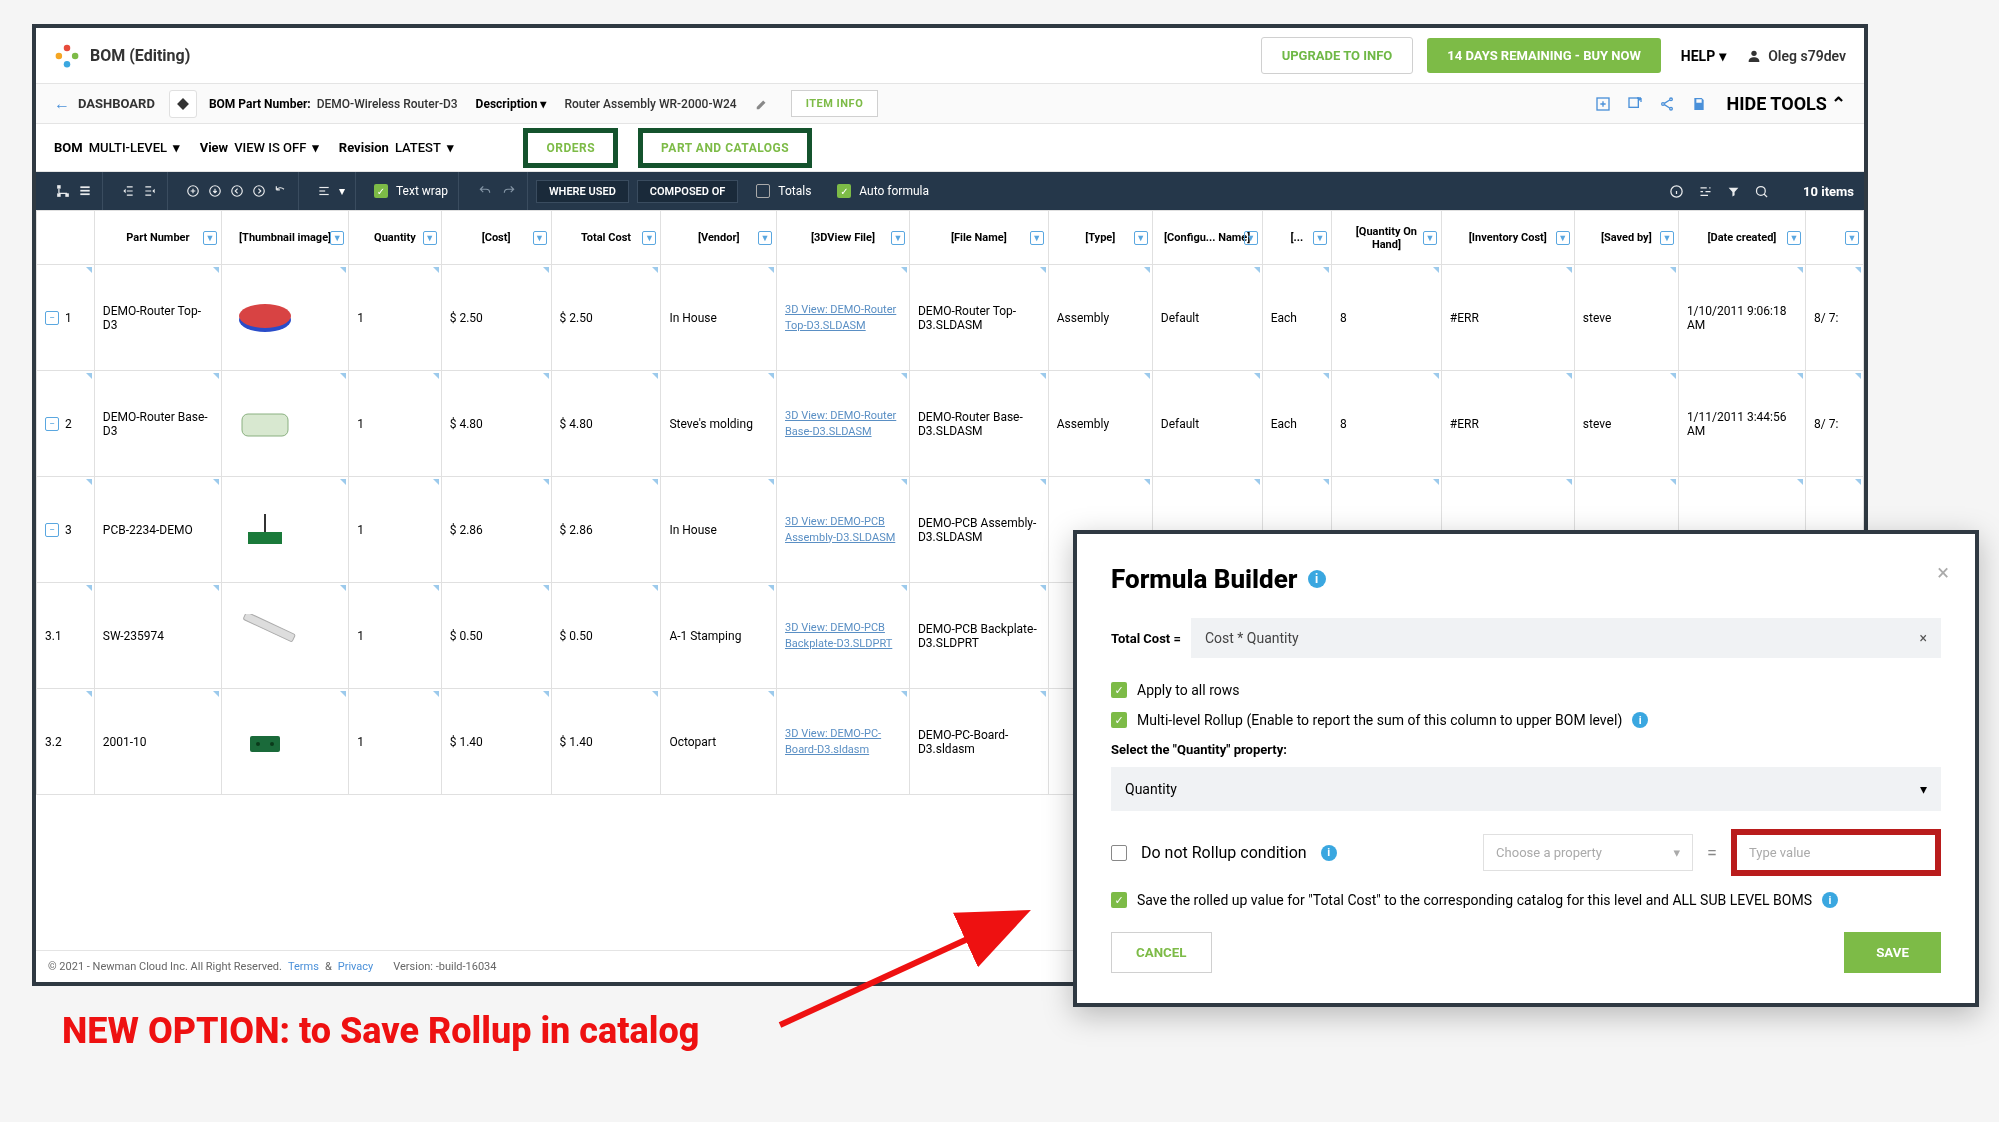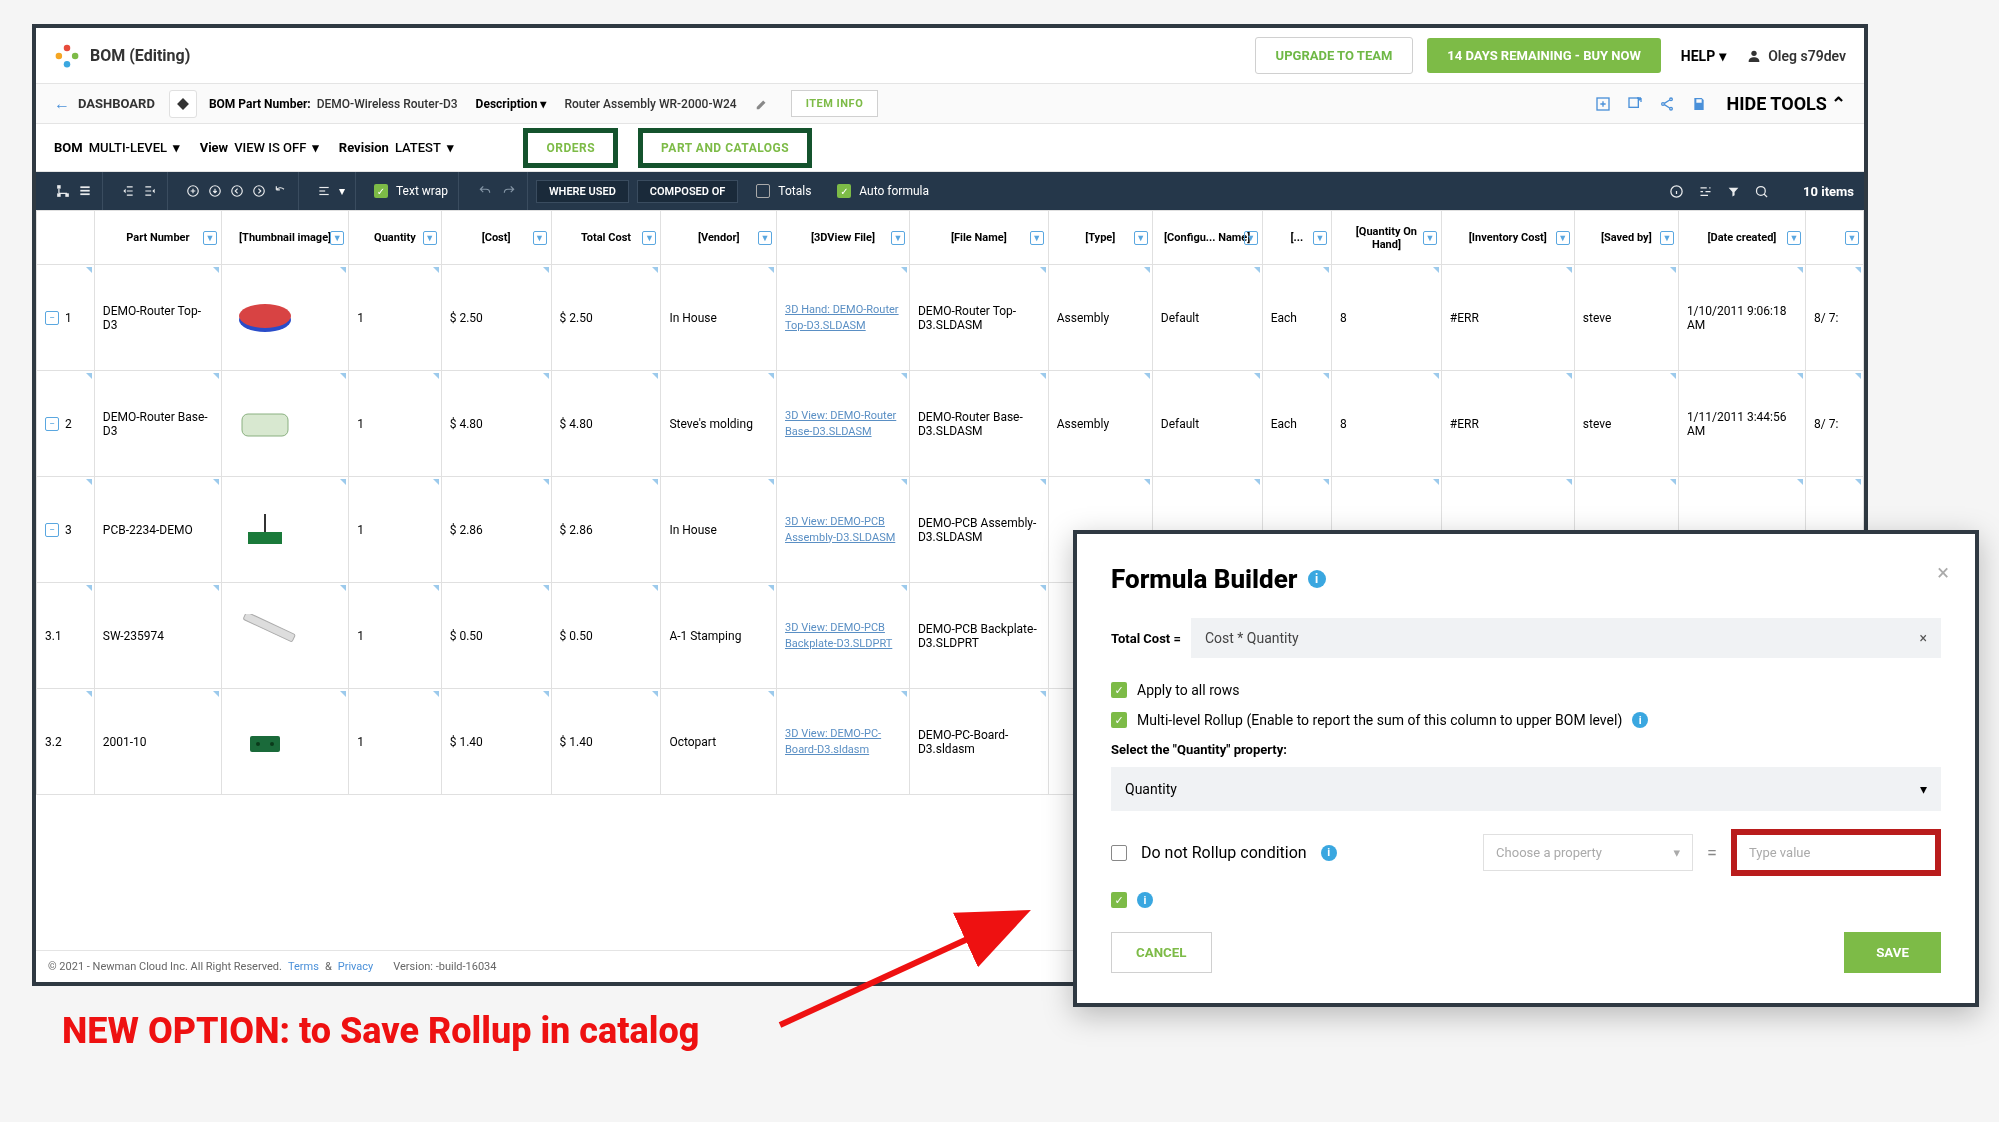--- a/index.html
+++ b/index.html
@@ -104,21 +104,21 @@
 
   <div class="topbar">
     <svg class="logo" viewBox="0 0 32 32">
           <circle cx="16" cy="6" r="4" fill="#e74c3c"></circle>
           <circle cx="26" cy="16" r="4" fill="#7dbb47"></circle>
           <circle cx="16" cy="26" r="4" fill="#3aa7e0"></circle>
           <circle cx="6" cy="16" r="4" fill="#f5a623"></circle>
         </svg>
     <div class="page-title">BOM (Editing)</div>
     <div class="topbar-spacer"></div>
-    <button class="btn btn-outline-green">UPGRADE TO TEAM</button>
+    <button class="btn btn-outline-green">UPGRADE TO INFO</button>
     <button class="btn btn-green">14 DAYS REMAINING - BUY NOW</button>
     <div class="help-link">
           <span>HELP</span>
           <span style="margin-left:4px;">▾</span>
         </div>
     <div class="user-chip">
       <svg width="16" height="16" viewBox="0 0 24 24" fill="#333">
             <circle cx="12" cy="8" r="4"></circle>
             <path d="M4 20c0-4 4-6 8-6s8 2 8 6v1H4z"></path>
           </svg>
@@ -310,21 +310,21 @@
                     <ellipse cx="35" cy="24" rx="26" ry="12" fill="#2a4cc9"></ellipse>
                     <ellipse cx="35" cy="20" rx="26" ry="12" fill="#d84343"></ellipse>
                   </svg>
                 </div>
                 <span class="small-tri"></span>
               </td>
               <td class="center">1<span class="small-tri"></span></td>
               <td class="right">$ 2.50<span class="small-tri"></span></td>
               <td class="right">$ 2.50<span class="small-tri"></span></td>
               <td>In House<span class="small-tri"></span></td>
-              <td><span class="link3d">3D Hand: DEMO-Router Top-D3.SLDASM</span><span class="small-tri"></span></td>
+              <td><span class="link3d">3D View: DEMO-Router Top-D3.SLDASM</span><span class="small-tri"></span></td>
               <td>DEMO-Router Top-D3.SLDASM<span class="small-tri"></span></td>
               <td>Assembly<span class="small-tri"></span></td>
               <td>Default<span class="small-tri"></span></td>
               <td>Each<span class="small-tri"></span></td>
               <td class="right">8<span class="small-tri"></span></td>
               <td class="right">#ERR<span class="small-tri"></span></td>
               <td>steve<span class="small-tri"></span></td>
               <td>1/10/2011 9:06:18 AM<span class="small-tri"></span></td>
               <td>8/
 7:<span class="small-tri"></span></td>
@@ -556,20 +556,21 @@
     <div style="flex:1"></div>
     <div class="prop-select">
         <span>Choose a property</span>
         <span>▾</span>
       </div>
     <span class="eq">=</span>
     <div class="val-input"><span>Type value</span></div>
   </div>
   <div class="check-row">
       <span class="cb-green">✓</span>
+      <span>Save the rolled up value for "Total Cost" to the corresponding catalog for this level and ALL SUB LEVEL BOMS</span>
       <span class="info-i" style="width:16px;height:16px;font-size:11px;">i</span>
     </div>
   <div class="modal-actions">
     <button class="btn-cancel">CANCEL</button>
     <button class="btn-save">SAVE</button>
   </div>
 </div>
 
 <div class="annotation-text">NEW OPTION: to Save Rollup in catalog</div>
 <svg class="arrow" width="280" height="130">

